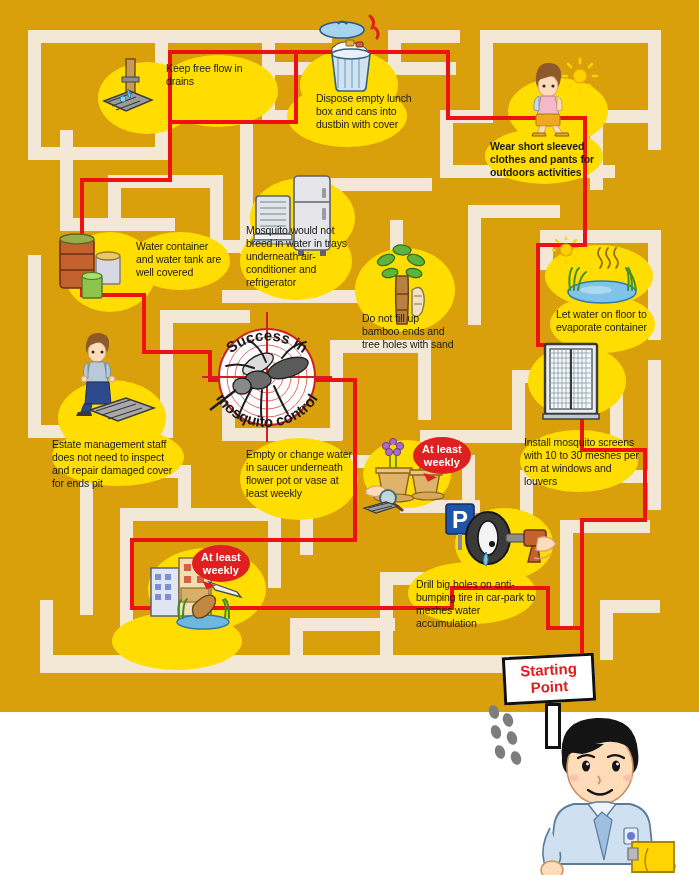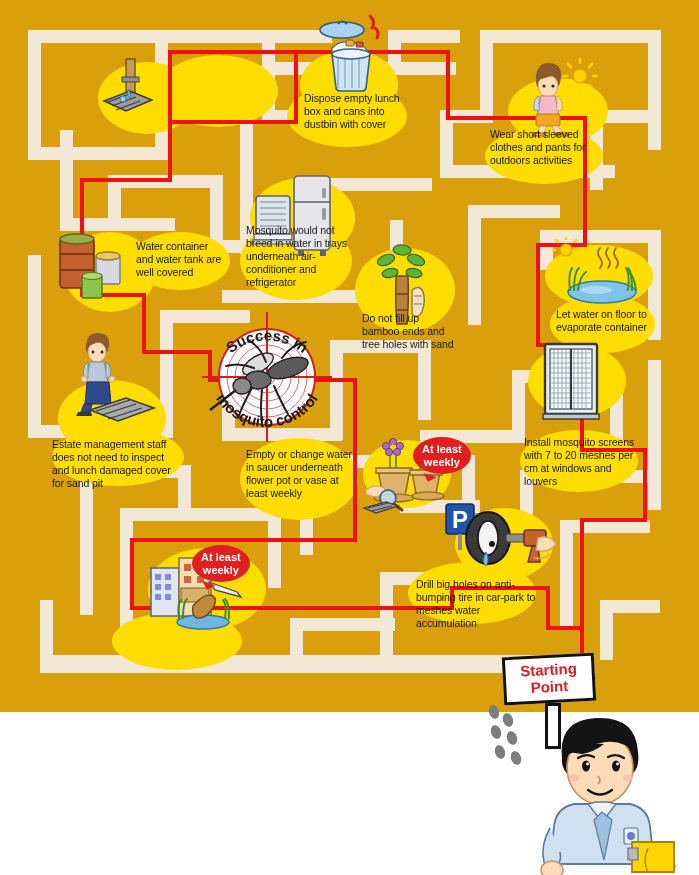--- a/index.html
+++ b/index.html
@@ -427,29 +427,30 @@
         </g>
         <text class="arc-text" text-anchor="middle">
           <textPath href="#arcTop" startOffset="50%">Success in</textPath>
         </text>
         <text class="arc-text" text-anchor="middle">
           <textPath href="#arcBot" startOffset="50%">mosquito control</textPath>
         </text>
       </svg>
     </div>
 
-    <div class="tip" style="left:304px;top:92px;width:110px;">Dispose empty lunch box and cans into dustbin with cover</div>
-    <div class="tip" style="left:490px;top:128px;width:110px;">Wear short sleeved clothes and pants for outdoors activities</div>
+    <div class="tip" style="left:166px;top:62px;width:96px;">Keep free flow in drains</div>
+    <div class="tip" style="left:316px;top:92px;width:110px;">Dispose empty lunch box and cans into dustbin with cover</div>
+    <div class="tip" style="left:490px;top:140px;width:110px;font-weight:bold;">Wear short sleeved clothes and pants for outdoors activities</div>
     <div class="tip" style="left:136px;top:240px;width:92px;">Water container and water tank are well covered</div>
     <div class="tip" style="left:246px;top:224px;width:106px;">Mosquito would not breed in water in trays underneath air-conditioner and refrigerator</div>
     <div class="tip" style="left:362px;top:312px;width:92px;">Do not fill up bamboo ends and tree holes with sand</div>
     <div class="tip" style="left:556px;top:308px;width:96px;">Let water on floor to evaporate container</div>
-    <div class="tip" style="left:52px;top:438px;width:128px;">Estate management staff does not need to inspect and lunch damaged cover for sand pit</div>
+    <div class="tip" style="left:52px;top:438px;width:128px;">Estate management staff does not need to inspect and repair damaged cover for ends pit</div>
     <div class="tip" style="left:246px;top:448px;width:108px;">Empty or change water in saucer underneath flower pot or vase at least weekly</div>
-    <div class="tip" style="left:524px;top:436px;width:118px;">Install mosquito screens with 7 to 20 meshes per cm at windows and louvers</div>
+    <div class="tip" style="left:524px;top:436px;width:118px;">Install mosquito screens with 10 to 30 meshes per cm at windows and louvers</div>
     <div class="tip" style="left:416px;top:578px;width:126px;">Drill big holes on anti-bumping tire in car-park to meshes water accumulation</div>
 
     <div class="badge" style="left:413px;top:437px;">
       <span>At least</span><br>
       <span>weekly</span>
     </div>
     <div class="badge" style="left:192px;top:545px;">
       <span>At least</span><br>
       <span>weekly</span>
     </div>

